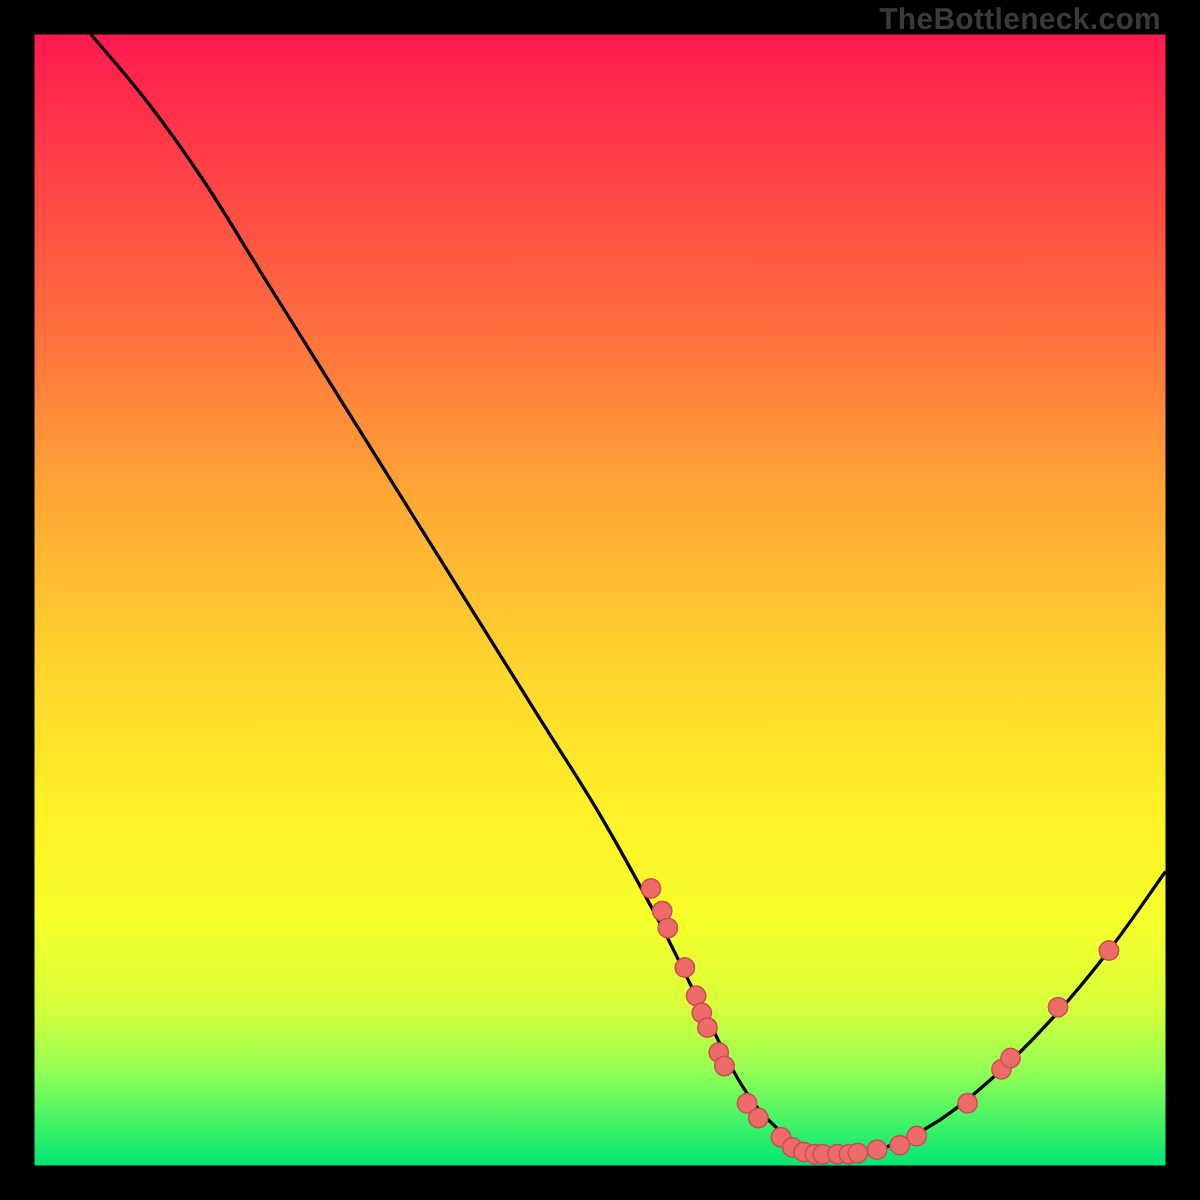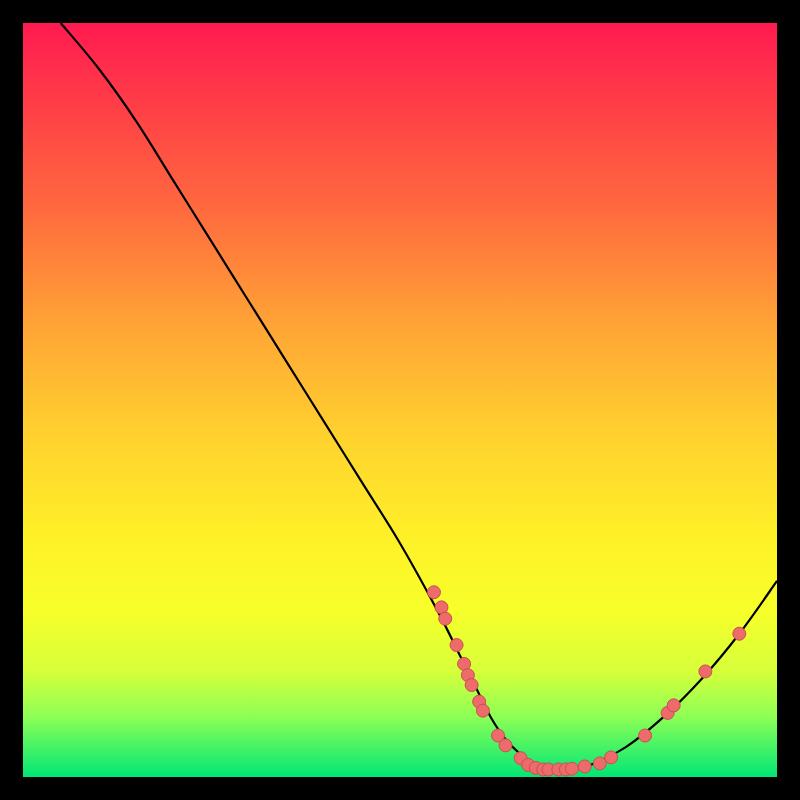--- a/index.html
+++ b/index.html
@@ -87,13 +87,14 @@
         <circle cx="561.73" cy="743.444" r="6.5" fill="#ed6b6b" stroke="#c94f4f" stroke-width="1"></circle>
         <circle cx="576.8100000000001" cy="740.428" r="6.5" fill="#ed6b6b" stroke="#c94f4f" stroke-width="1"></circle>
         <circle cx="588.12" cy="734.396" r="6.5" fill="#ed6b6b" stroke="#c94f4f" stroke-width="1"></circle>
         <circle cx="622.05" cy="712.53" r="6.5" fill="#ed6b6b" stroke="#c94f4f" stroke-width="1"></circle>
         <circle cx="644.67" cy="689.91" r="6.5" fill="#ed6b6b" stroke="#c94f4f" stroke-width="1"></circle>
         <circle cx="650.702" cy="682.37" r="6.5" fill="#ed6b6b" stroke="#c94f4f" stroke-width="1"></circle>
         <circle cx="682.37" cy="648.4399999999999" r="6.5" fill="#ed6b6b" stroke="#c94f4f" stroke-width="1"></circle>
         <circle cx="716.3" cy="610.74" r="6.5" fill="#ed6b6b" stroke="#c94f4f" stroke-width="1"></circle>
       </g>
   </svg>
+  <div class="watermark">TheBottleneck.com</div>
 </div>
 
 </body></html>

